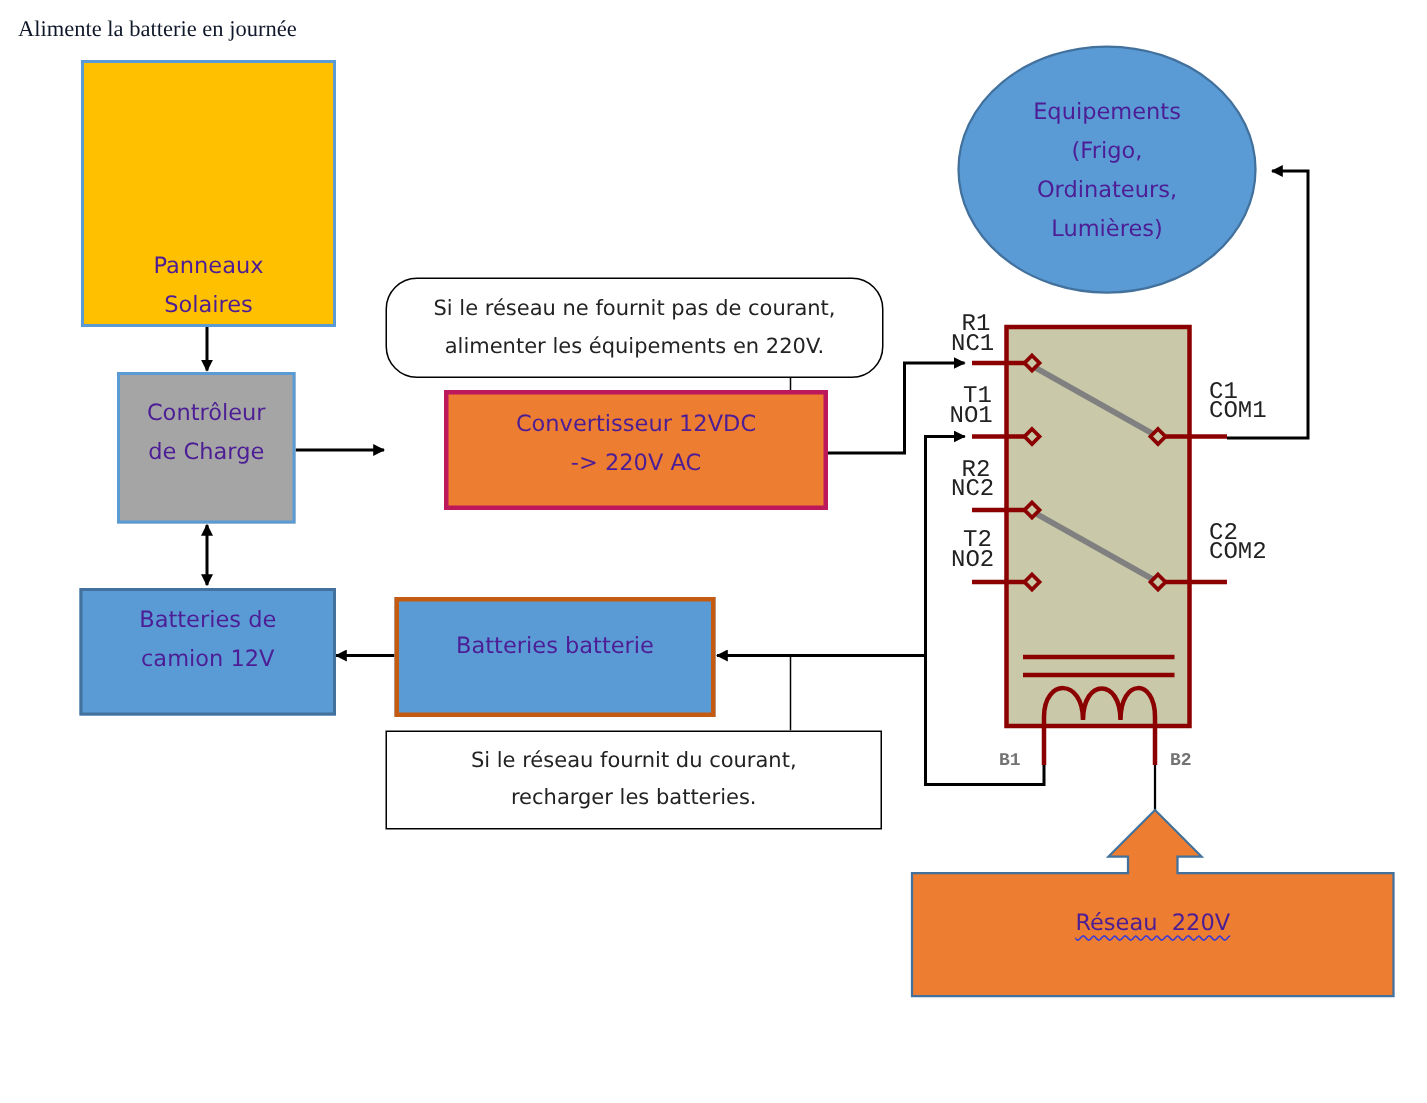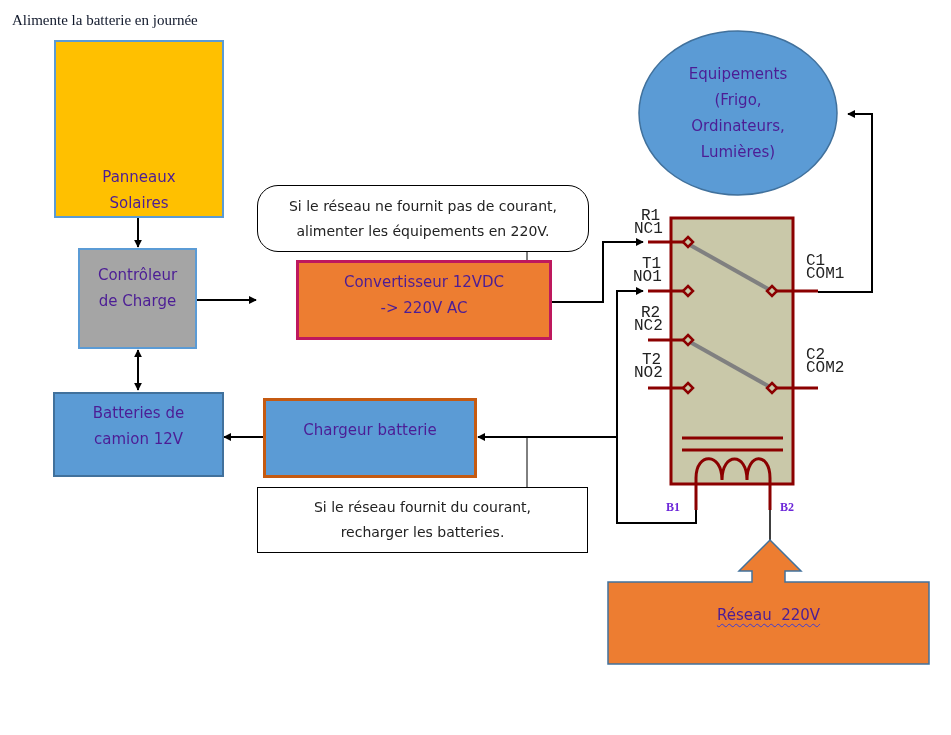--- a/index.html
+++ b/index.html
@@ -6,21 +6,21 @@
   body { width: 951px; height: 735px; position: relative; overflow: hidden;
          font-family: "Liberation Sans", sans-serif; }
   .box { position: absolute; box-sizing: border-box; display: flex; align-items: center;
          justify-content: center; text-align: center; color: #4c1d95;
          font-family: "DejaVu Sans", sans-serif; font-size: 15px; line-height: 26px; }
   .note { position: absolute; box-sizing: border-box; background: #ffffff; border: 1px solid #000;
           display: flex; align-items: center; justify-content: center; text-align: center;
           color: #222; font-family: "DejaVu Sans", sans-serif; font-size: 14px; line-height: 25px; }
   .plain { position: absolute; color: #0f172a; font-family: Liberation Serif, serif; font-size: 15px; line-height: 24px; }
   .pin-label { position: absolute; font-family: Liberation Mono, monospace; font-size: 16px; line-height: 13px; color: #222; }
-  .coil-label { position: absolute; font-family: Liberation Serif, serif; font-size: 12px; font-weight: bold; color: #6d28d9; }
+  .coil-label { position: absolute; font-family: Liberation Mono, monospace; font-size: 12px; font-weight: bold; color: #737373; }
   .squiggle { text-decoration: underline wavy #3b3bd6; text-decoration-thickness: 1px; text-underline-offset: 3px; }
   svg { position: absolute; left: 0; top: 0; }
 </style>
 </head>
 <body>
 
 <svg width="951" height="735" viewBox="0 0 951 735">
   <defs>
     <marker id="arr" viewBox="0 0 10 10" refX="9" refY="5" markerWidth="8" markerHeight="8" orient="auto-start-reverse" markerUnits="userSpaceOnUse">
       <path d="M0,0 L10,5 L0,10 z" fill="#000"></path>
@@ -105,21 +105,21 @@
 </div>
 
 <div class="box" style="left:53px; top:392px; width:171px; height:85px; background:#5B9BD5; border:2px solid #41719C;">
   <div style="margin-top:-18px;">
     <div>Batteries de</div>
     <div>camion 12V</div>
   </div>
 </div>
 
 <div class="box" style="left:263px; top:398px; width:214px; height:80px; background:#5B9BD5; border:3px solid #C55A11;">
-  <div style="margin-top:-16px;">Chargeur batterie</div>
+  <div style="margin-top:-16px;">Batteries batterie</div>
 </div>
 
 <div class="note" style="left:257px; top:185px; width:332px; height:67px;border-radius:21px;">
   <div>
     <div>Si le réseau ne fournit pas de courant,</div>
     <div>alimenter les équipements en 220V.</div>
   </div>
 </div>
 
 <div class="note" style="left:257px; top:487px; width:331px; height:66px;justify-content:center;">

